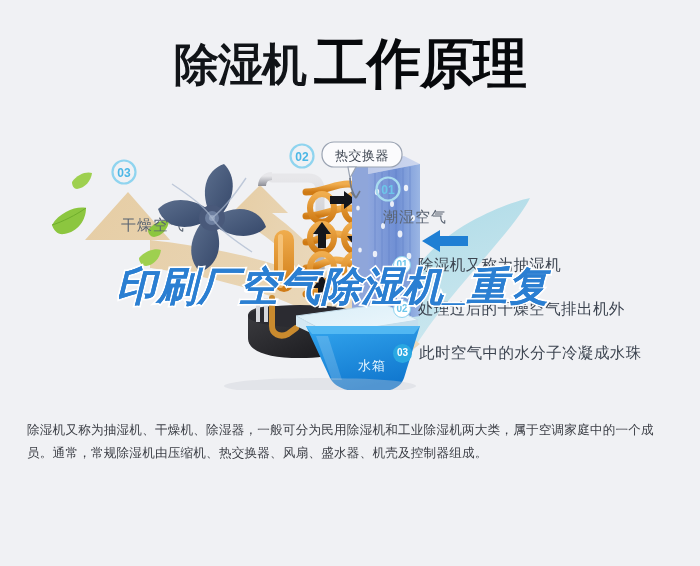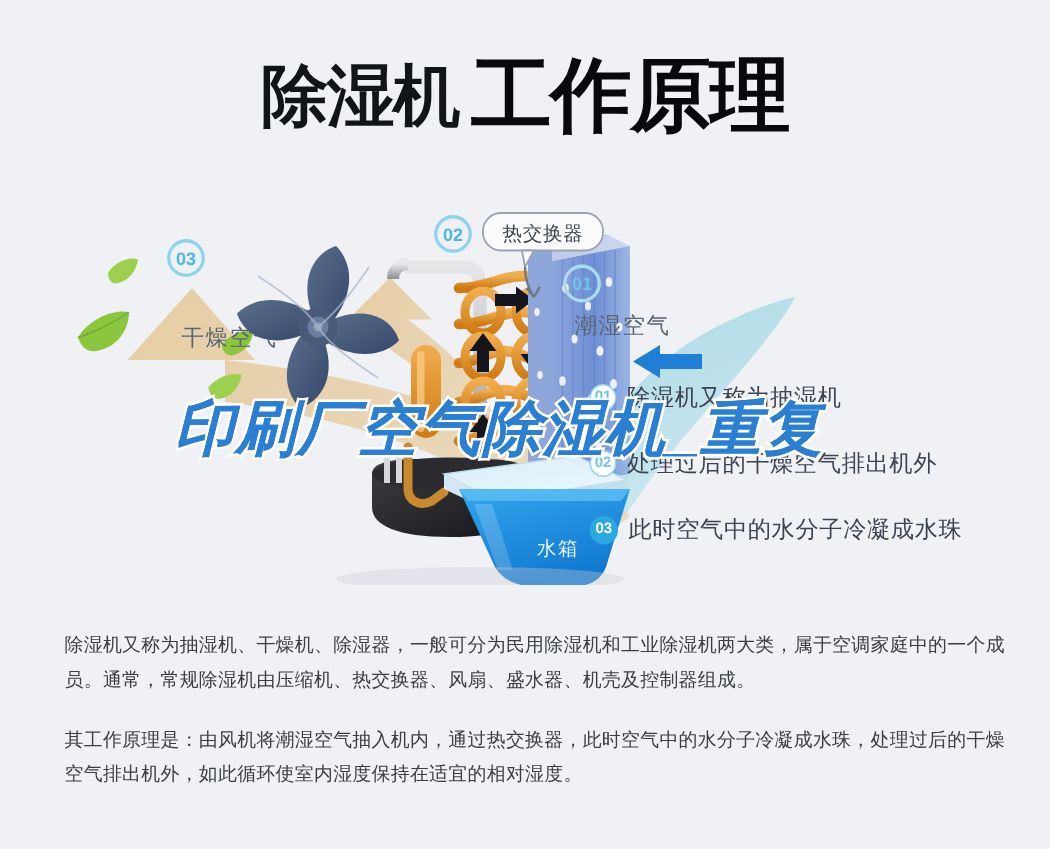--- a/index.html
+++ b/index.html
@@ -126,21 +126,21 @@
   }
 
   
   .copy {
     position: absolute;
     left: 27px;
     top: 419px;
     width: 652px;
   }
   .copy p {
-    margin: 0 0 17px 16px;
+    margin: 0 0 17px 0;
     font-size: 12.6px;
     line-height: 23px;
     color: #3a3d44;
     letter-spacing: 0.2px;
   }
 </style>
 </head>
 <body>
 
 <div id="page">
@@ -393,16 +393,15 @@
       <span class="step-badge">03</span>
       <span class="step-text">此时空气中的水分子冷凝成水珠</span>
     </div>
   </div>
 
   <div class="watermark">印刷厂空气除湿机_重复</div>
   <div class="watermark-fill">印刷厂空气除湿机_重复</div>
 
   <div class="copy">
     <p>除湿机又称为抽湿机、干燥机、除湿器，一般可分为民用除湿机和工业除湿机两大类，属于空调家庭中的一个成员。通常，常规除湿机由压缩机、热交换器、风扇、盛水器、机壳及控制器组成。</p>
-    <p>其工作原理是：由风机将潮湿空气抽入机内，通过热交换器，此时空气中的水分子冷凝成水珠，处理过后的干燥空气排出机外，如此循环使室内湿度保持在适宜的相对湿度。</p>
   </div>
 
 </div>
 
 </body></html>

